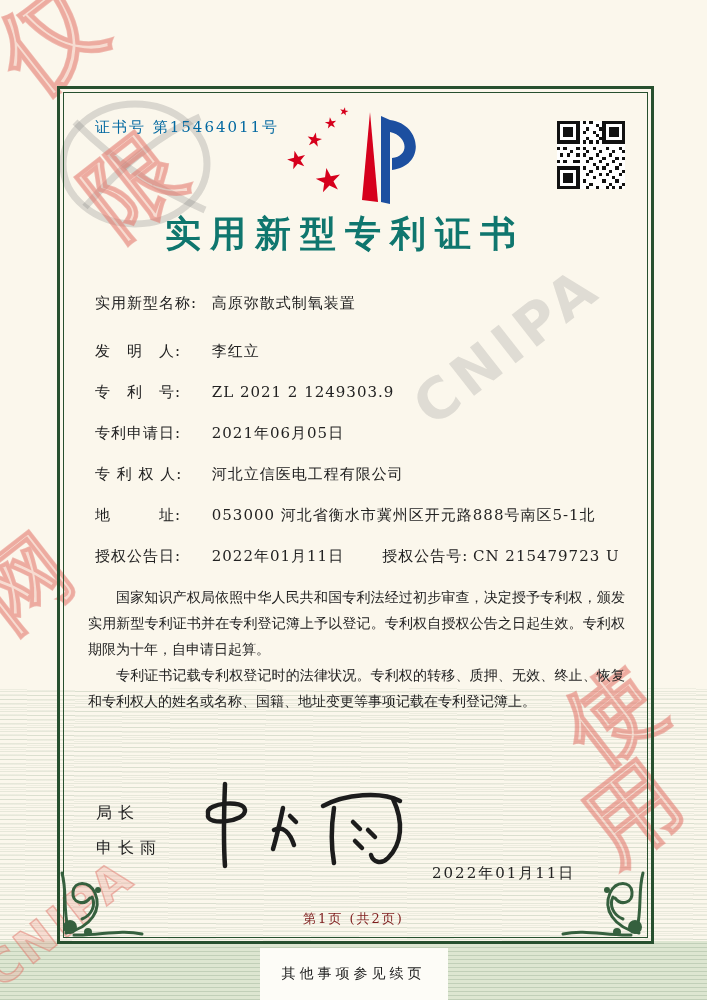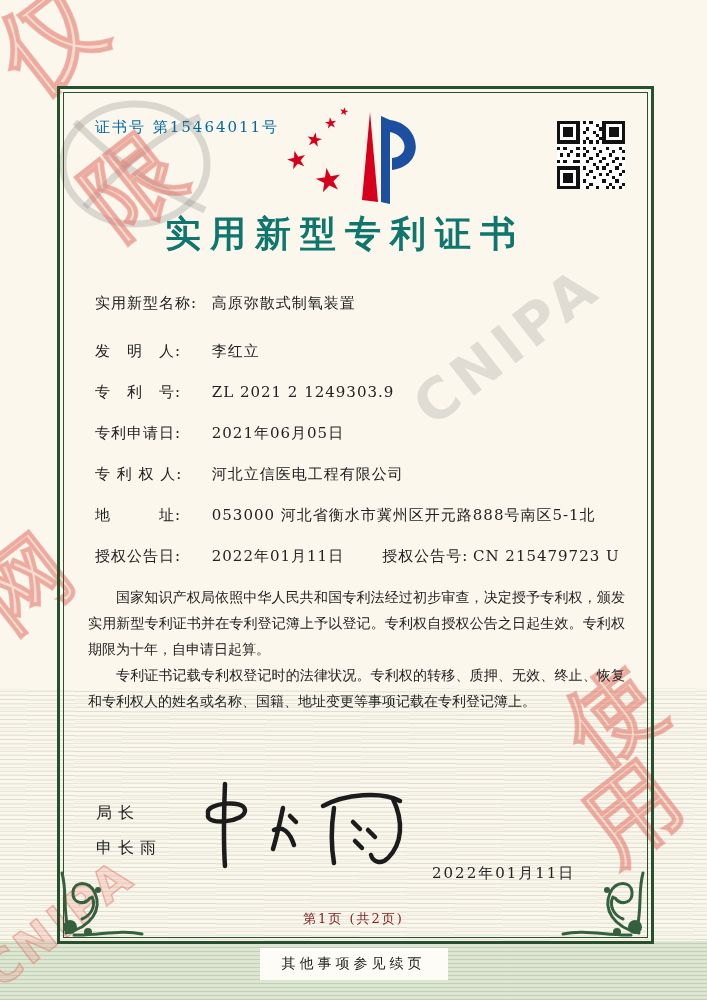--- a/index.html
+++ b/index.html
@@ -62,21 +62,21 @@
 
   
   .signer-title{position:absolute;left:96px;top:803px;z-index:5;font-size:16px;letter-spacing:6px;color:#222;}
   .signer-name{position:absolute;left:96px;top:838px;z-index:5;font-size:16px;letter-spacing:6px;color:#222;text-align:right;}
   .signature{position:absolute;left:195px;top:778px;z-index:5;}
   .issue-date{position:absolute;left:432px;top:864px;z-index:5;font-size:15px;letter-spacing:2px;color:#222;}
 
   .page-footer{position:absolute;left:0;right:0;top:910px;z-index:5;text-align:center;
     font-size:13px;letter-spacing:2px;color:#7f1d1d;}
   .continuation-note{position:absolute;left:50%;transform:translateX(-50%);top:948px;z-index:5;
-    background:#fdfcf7;padding:7px 22px;font-size:14px;letter-spacing:4px;color:#222;}
+    background:#fdfcf7;padding:17px 22px;font-size:14px;letter-spacing:4px;color:#222;}
 </style>
 </head>
 <body>
 
 <div class="page">
 
   <div class="wave-band"></div>
   <div class="bottom-strip"></div>
 
   <svg class="wm-compass" width="160" height="150" viewBox="0 0 160 150">

